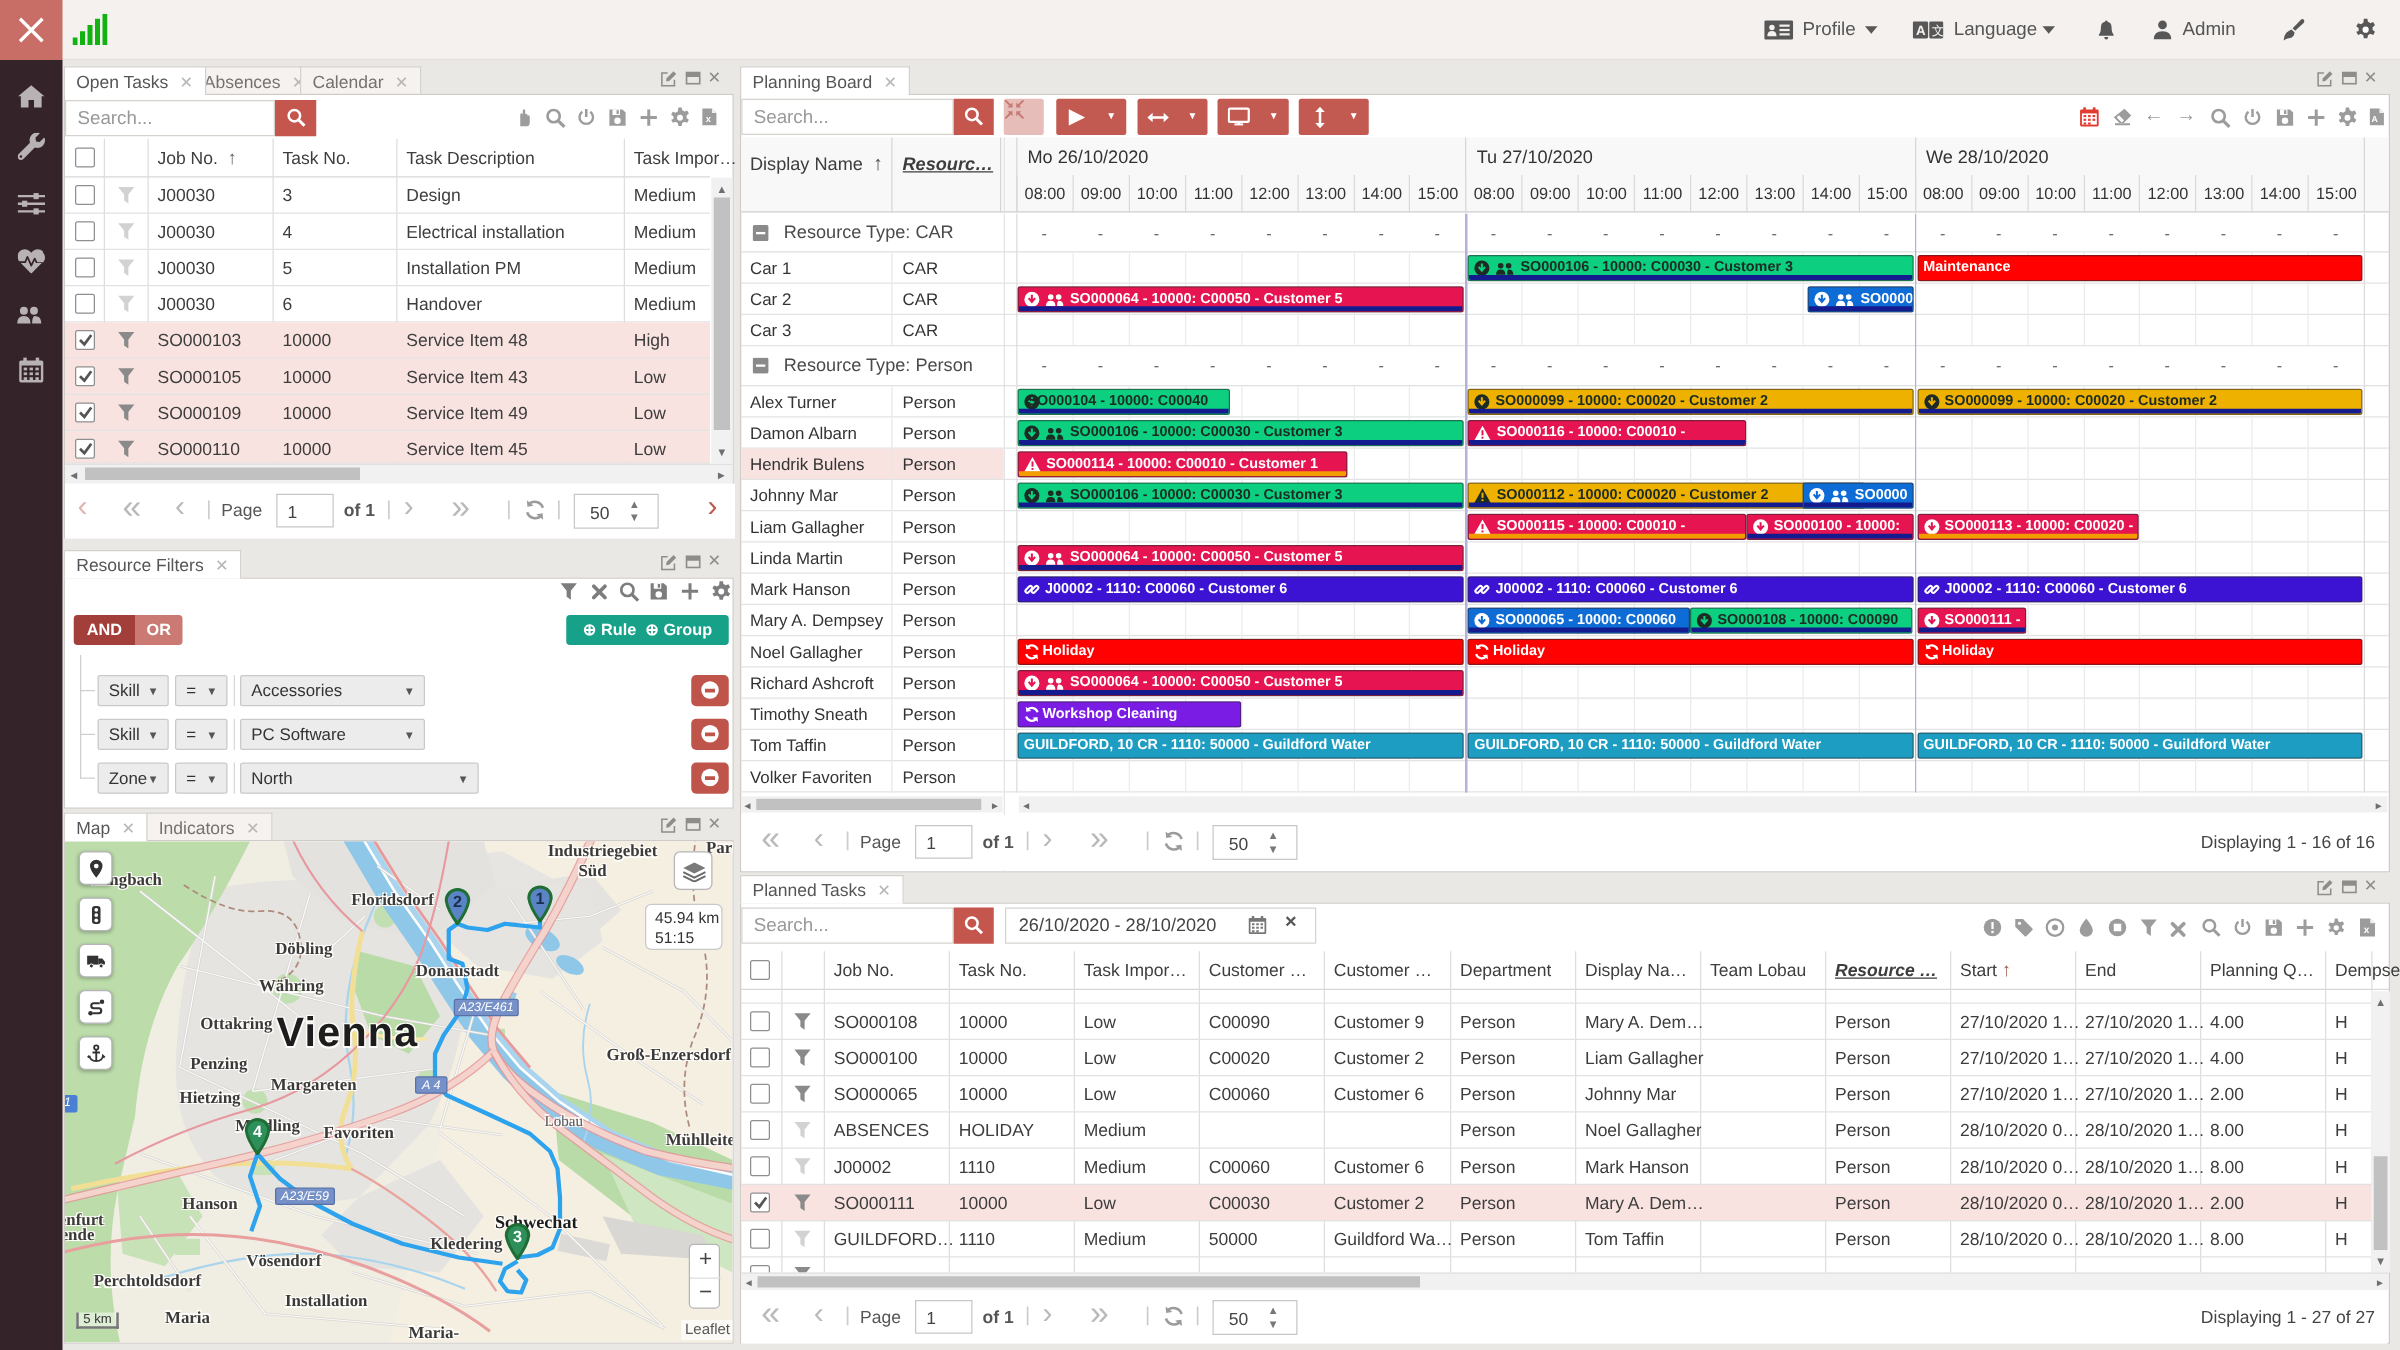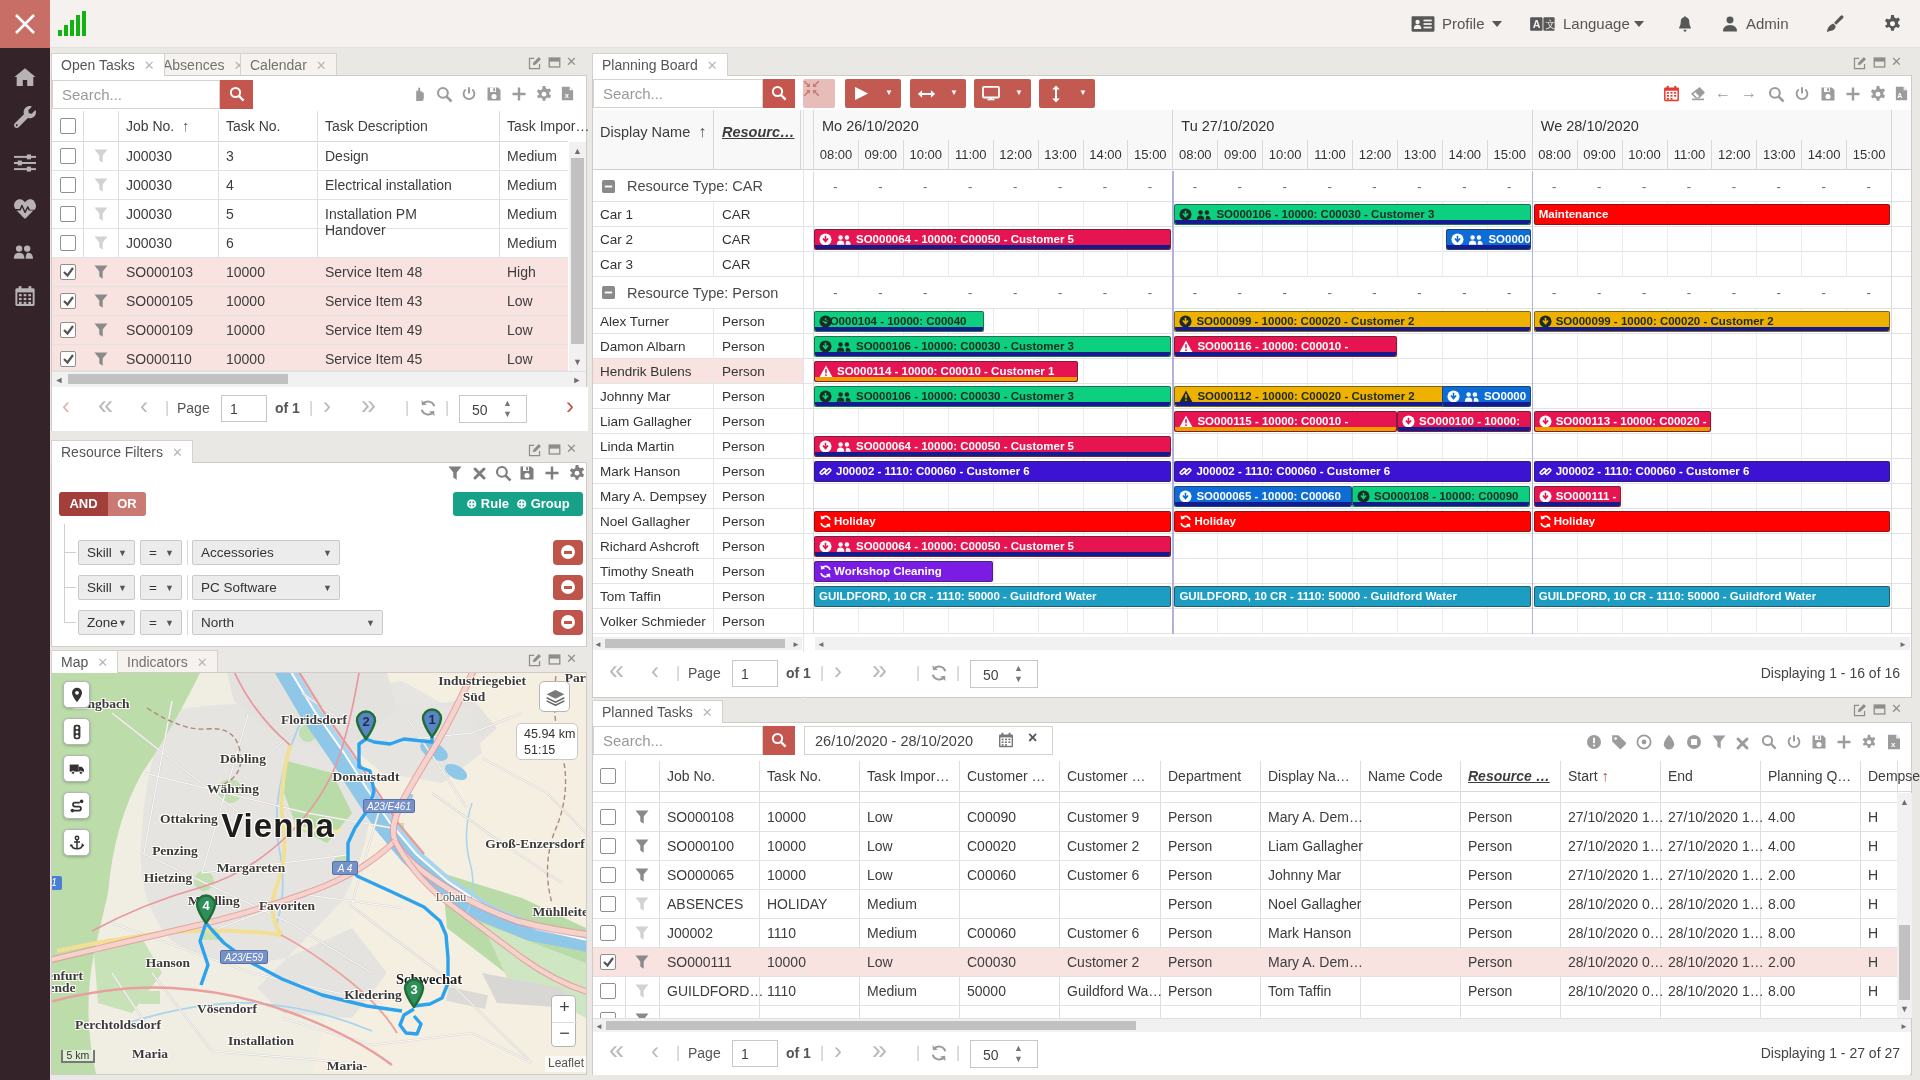--- a/index.html
+++ b/index.html
@@ -422,21 +422,21 @@
       <div class="td" style="left:226px;top:200px">5</div>
       <div class="td" style="left:325px;top:200px">Installation PM</div>
       <div class="td" style="left:507px;top:200px">Medium</div>
       <div class="abs" style="left:52px;top:257px;width:516px;height:1px;background:#e2e2e2"></div>
       <div class="cb" style="left:60px;top:235px"></div>
       <svg class="ic abs" style="left:93px;top:235px;color:#d2d2d2" width="16" height="16">
         <use href="#i-funnel"></use>
       </svg>
       <div class="td" style="left:126px;top:229px">J00030</div>
       <div class="td" style="left:226px;top:229px">6</div>
-      <div class="td" style="left:325px;top:216px">Handover</div>
+      <div class="td" style="left:325px;top:229px">Handover</div>
       <div class="td" style="left:507px;top:229px">Medium</div>
       <div class="abs pinkrow" style="left:52px;top:258px;width:516px;height:29px"></div>
       <div class="abs" style="left:52px;top:286px;width:516px;height:1px;background:#e2e2e2"></div>
       <div class="cb checked" style="left:60px;top:264px">
         <svg width="13" height="13" style="position:absolute;left:1px;top:0">
           <path d="M2 7 L5.5 10.5 L11 3" stroke="#555" stroke-width="2.2" fill="none"></path>
         </svg>
       </div>
       <svg class="ic abs" style="left:93px;top:264px;color:#8a8a8a" width="16" height="16">
         <use href="#i-funnel"></use>
@@ -1325,21 +1325,21 @@
     <div class="vline" style="left:1486.8px;top:584px;height:25px;background:#ebebeb"></div>
     <div class="vline" style="left:1576.6px;top:584px;height:25px;background:#ebebeb"></div>
     <div class="vline" style="left:1621.6px;top:584px;height:25px;background:#ebebeb"></div>
     <div class="vline" style="left:1666.5px;top:584px;height:25px;background:#ebebeb"></div>
     <div class="vline" style="left:1711.4px;top:584px;height:25px;background:#ebebeb"></div>
     <div class="vline" style="left:1756.3px;top:584px;height:25px;background:#ebebeb"></div>
     <div class="vline" style="left:1801.2px;top:584px;height:25px;background:#ebebeb"></div>
     <div class="vline" style="left:1846.2px;top:584px;height:25px;background:#ebebeb"></div>
     <div class="vline" style="left:713px;top:584px;height:25px;background:#e8e8e8"></div>
     <div class="abs" style="left:593px;top:633px;width:1318px;height:1px;background:#e3e3e3"></div>
-    <div class="abs" style="left:600px;top:609px;font-size:13.5px;color:#333;line-height:25px">Volker Schmieder</div>
+    <div class="abs" style="left:600px;top:609px;font-size:13.5px;color:#333;line-height:25px">Volker Favoriten</div>
     <div class="abs" style="left:722px;top:609px;font-size:13.5px;color:#333;line-height:25px">Person</div>
     <div class="vline" style="left:857.9px;top:609px;height:25px;background:#ebebeb"></div>
     <div class="vline" style="left:902.8px;top:609px;height:25px;background:#ebebeb"></div>
     <div class="vline" style="left:947.8px;top:609px;height:25px;background:#ebebeb"></div>
     <div class="vline" style="left:992.7px;top:609px;height:25px;background:#ebebeb"></div>
     <div class="vline" style="left:1037.6px;top:609px;height:25px;background:#ebebeb"></div>
     <div class="vline" style="left:1082.5px;top:609px;height:25px;background:#ebebeb"></div>
     <div class="vline" style="left:1127.4px;top:609px;height:25px;background:#ebebeb"></div>
     <div class="vline" style="left:1217.3px;top:609px;height:25px;background:#ebebeb"></div>
     <div class="vline" style="left:1262.2px;top:609px;height:25px;background:#ebebeb"></div>
@@ -1723,21 +1723,21 @@
     </svg>
     <div class="abs" style="left:593px;top:761px;width:1318px;height:31px;border-bottom:1px solid #d8d8d8"></div>
     <div class="cb" style="left:600px;top:768px"></div>
     <div class="th" style="left:667px;top:761px;">Job No.</div>
     <div class="th" style="left:767px;top:761px;">Task No.</div>
     <div class="th" style="left:867px;top:761px;">Task Impor…</div>
     <div class="th" style="left:967px;top:761px;">Customer …</div>
     <div class="th" style="left:1067px;top:761px;">Customer …</div>
     <div class="th" style="left:1168px;top:761px;">Department</div>
     <div class="th" style="left:1268px;top:761px;">Display Na…</div>
-    <div class="th" style="left:1368px;top:761px;">Name Code</div>
+    <div class="th" style="left:1368px;top:761px;">Team Lobau</div>
     <div class="th" style="left:1468px;top:761px;font-style:italic;font-weight:bold;text-decoration:underline;">Resource …</div>
     <div class="th" style="left:1568px;top:761px;">Start <span style="color:#a05c55;font-size:15px;font-weight:bold">↑</span></div>
     <div class="th" style="left:1668px;top:761px;">End</div>
     <div class="th" style="left:1768px;top:761px;">Planning Q…</div>
     <div class="th" style="left:1868px;top:761px;">Dempsey</div>
     <div class="vline" style="left:625px;top:761px;height:257px"></div>
     <div class="vline" style="left:659px;top:761px;height:257px"></div>
     <div class="vline" style="left:759px;top:761px;height:257px"></div>
     <div class="vline" style="left:859px;top:761px;height:257px"></div>
     <div class="vline" style="left:959px;top:761px;height:257px"></div>

